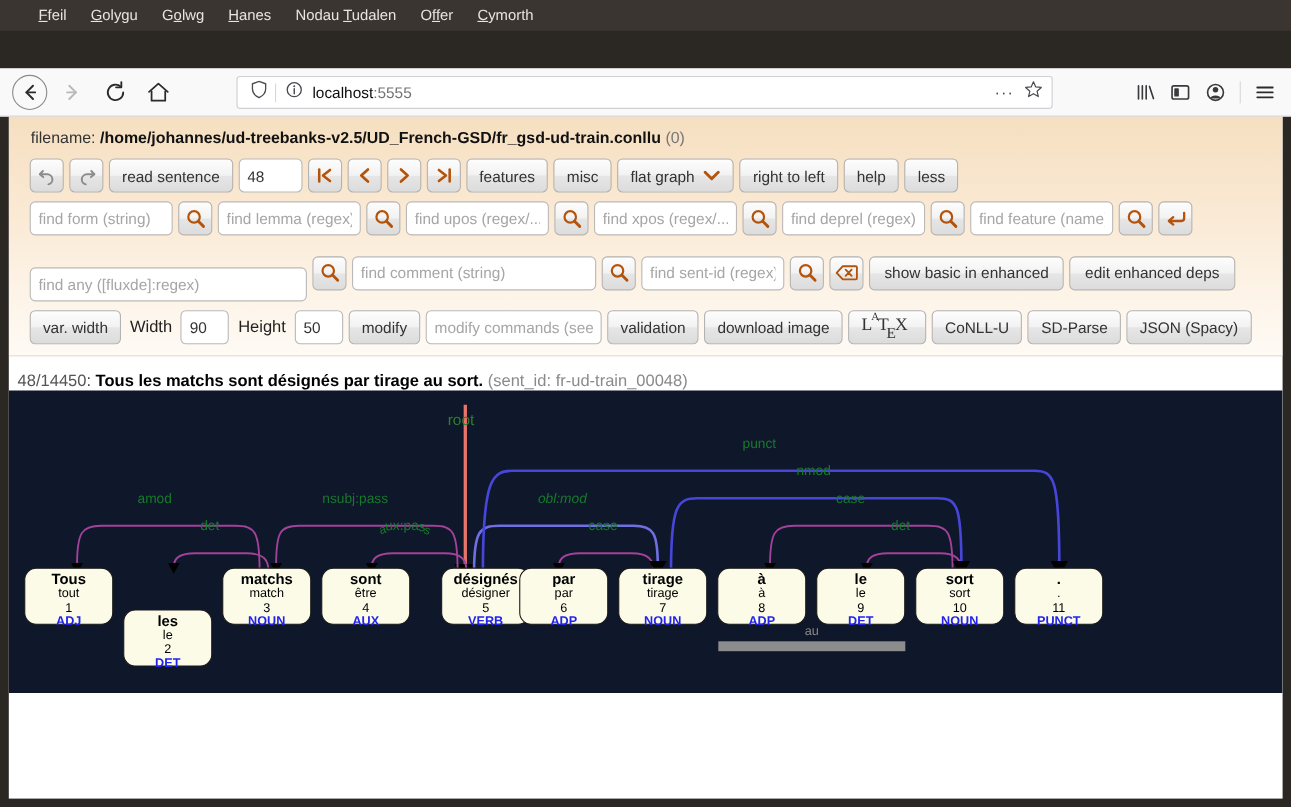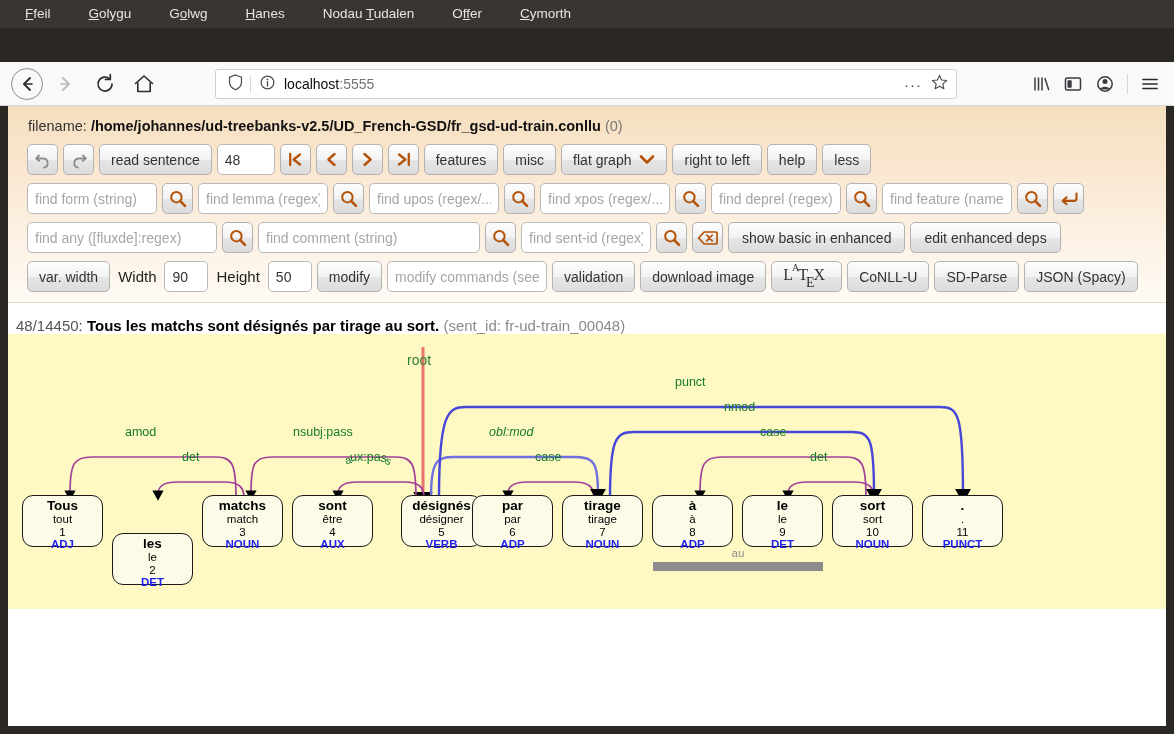--- a/index.html
+++ b/index.html
@@ -9,21 +9,21 @@
     font-family:"Liberation Sans", sans-serif;
     background:#000;
     overflow:hidden;
   }
   .screen { position:relative; width:1174px; height:734px; background:#2b2723; }
 
   
   .menubar {
     position:absolute; left:0; top:0; width:1174px; height:28px;
     background:#3b3531; display:flex; align-items:center;
-    padding-left:14px; gap:16px;
+    padding-left:24px; gap:0;
   }
   .menubar .mi {
     color:#e8e4df; font-size:13.5px; padding:0 11px; line-height:28px;
     white-space:nowrap;
   }
   .menubar .mi u { text-decoration:underline; }
 
   
   .tabstrip {
     position:absolute; left:0; top:44px; width:980px; height:34px;
@@ -117,21 +117,21 @@
   .inp::placeholder { color:#a6a6a6; }
   .lbl { font-size:15px; color:#222; padding:0 3px; }
 
   .chev { margin-left:8px; }
 
   .sentline { font-size:15px; color:#444; padding:14px 0 0 8px; }
   .sentline .idx { color:#555; }
   .sentline .txt { font-weight:bold; color:#000; }
   .sentline .sid { color:#8a8a8a; }
 
-  .graphwrap { position:relative; width:1158px; height:275px; background:#fef9c3; }
+  .graphwrap { position:relative; width:1158px; height:275px; background:#0f172a; }
 
   
   .node {
     position:absolute; width:81px; height:52px;
     background:#fbfbe8; border:1.6px solid #1a1a1a; border-radius:11px;
     text-align:center; padding-top:2px;
   }
   .node .form { font-size:13.5px; font-weight:bold; color:#000; line-height:15px; }
   .node .lemma { font-size:11.5px; color:#000; line-height:13px; }
   .node .id { font-size:11.5px; color:#000; line-height:12px; }
@@ -360,21 +360,21 @@
         </div>
         <div class="btn icon">
           <svg width="22" height="18" viewBox="0 0 22 18">
               <path d="M18.5 3.5 V8.5 a2.4 2.4 0 0 1 -2.4 2.4 H5.2" fill="none" stroke="#b45309" stroke-width="2.1" stroke-linecap="round"></path>
               <path d="M8.6 7.4 L4.6 10.9 L8.6 14.2" fill="none" stroke="#b45309" stroke-width="2.1" stroke-linecap="round" stroke-linejoin="round"></path>
             </svg>
         </div>
       </div>
 
       <div class="row">
-        <input class="inp" style="width: 190px;" placeholder="find any ([fluxde]:regex)">
+        <input class="inp" style="width: 252px; margin-top: 21px;" placeholder="find any ([fluxde]:regex)">
         <div class="btn icon">
           <svg width="20" height="20" viewBox="0 0 20 20">
               <circle cx="8.4" cy="8.2" r="5.2" fill="none" stroke="#b45309" stroke-width="2"></circle>
               <path d="M12.3 12.1 L17 16.8" stroke="#b45309" stroke-width="2.6" stroke-linecap="round"></path>
             </svg>
         </div>
         <input class="inp" style="width: 222px;" placeholder="find comment (string)">
         <div class="btn icon">
           <svg width="20" height="20" viewBox="0 0 20 20">
               <circle cx="8.4" cy="8.2" r="5.2" fill="none" stroke="#b45309" stroke-width="2"></circle>

